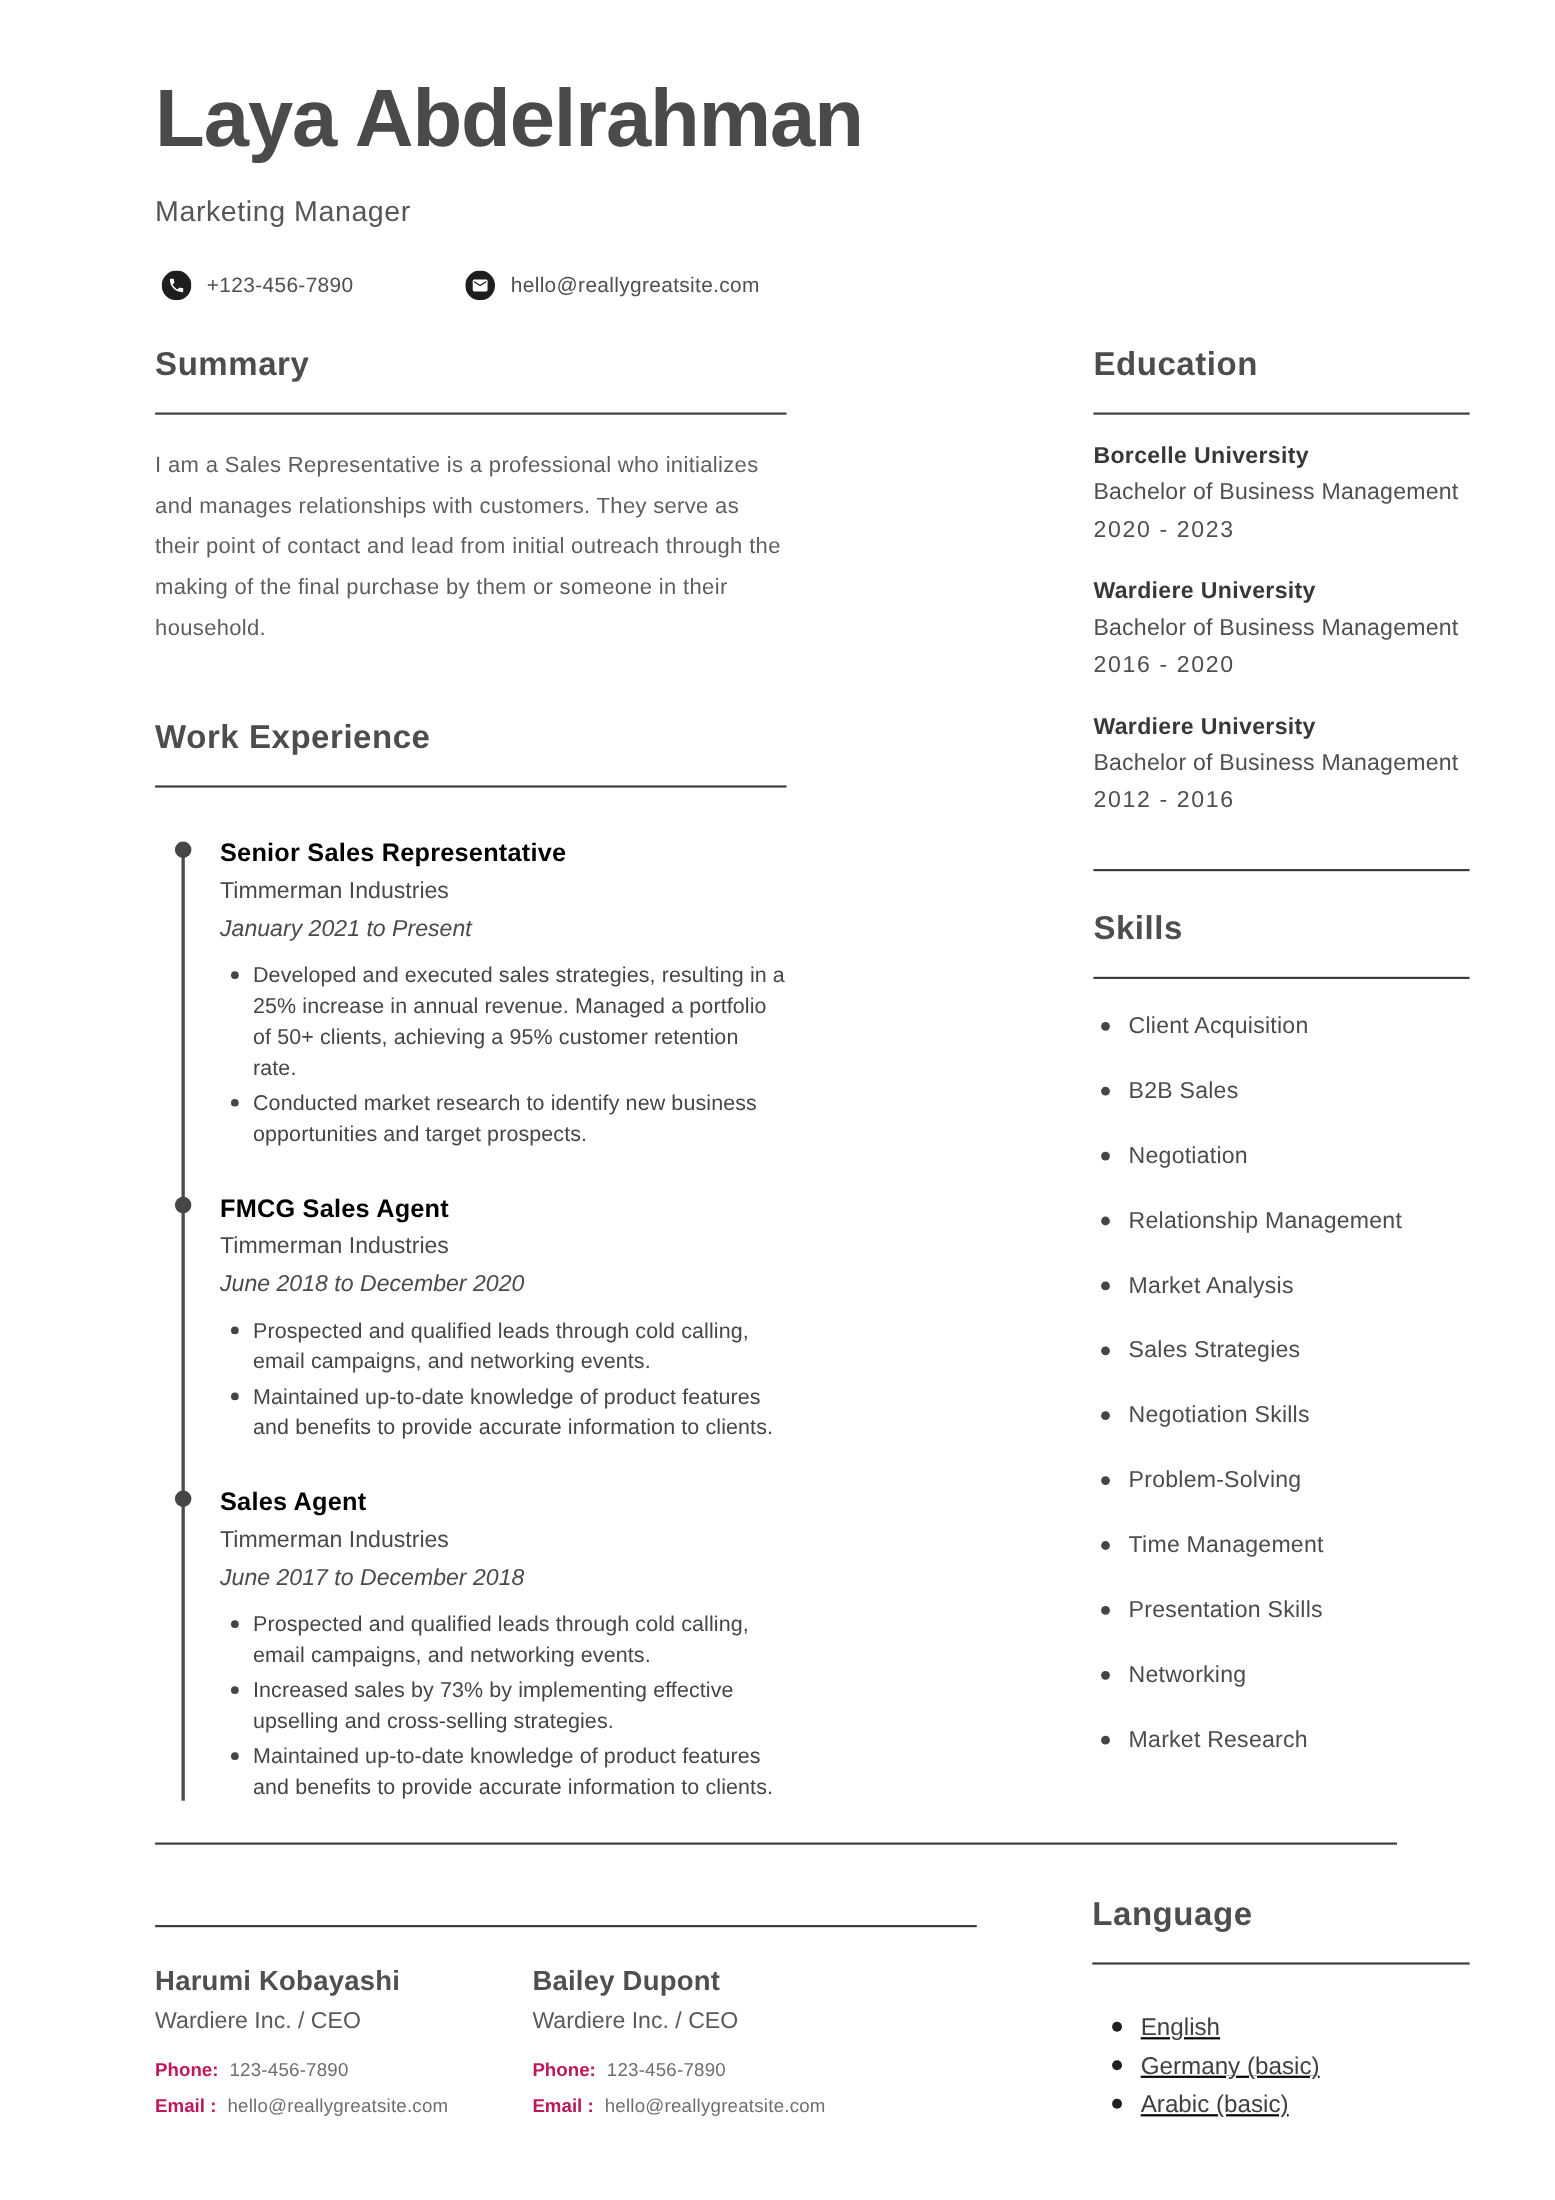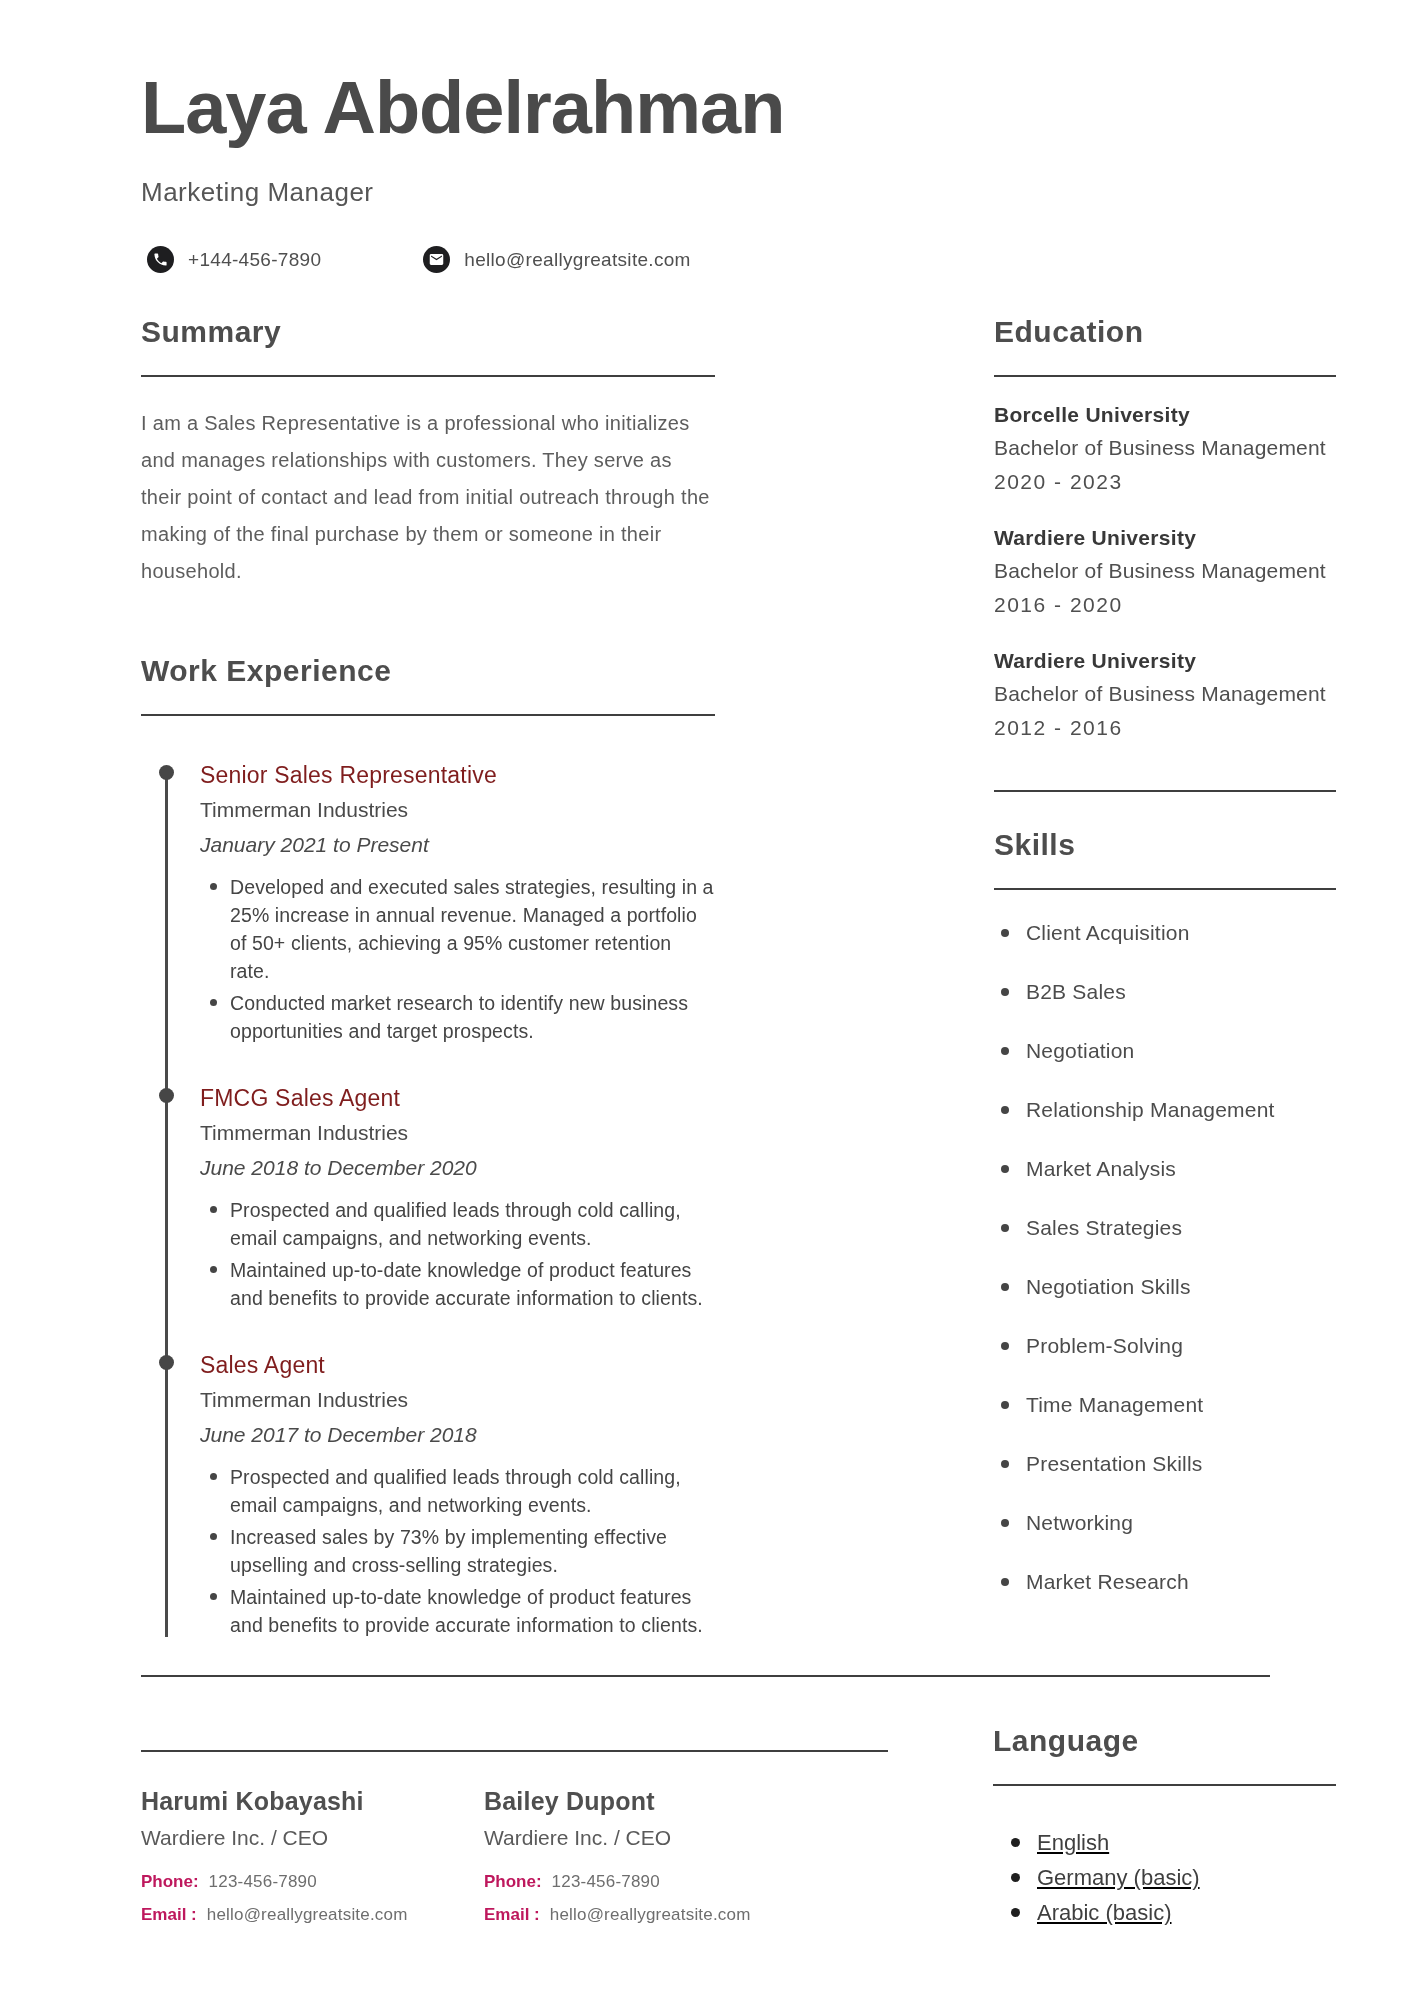--- a/index.html
+++ b/index.html
@@ -32,21 +32,21 @@
   .main{display:grid;grid-template-columns:574px 432px;column-gap:279px;align-items:start;padding:0 66px 0 63px;margin-top:42px;}
 
   .summary p{margin:28px 0 0;font-size:20px;line-height:37px;color:#5d5d5d;letter-spacing:.3px;}
 
   .work{margin-top:64px;}
   .jobs{position:relative;margin:46px 0 0 25px;padding-left:34px;}
   .tl-line{position:absolute;left:-1.5px;top:10px;bottom:2px;width:3px;background:var(--timeline);}
   .job{position:relative;}
   .job + .job{margin-top:40px;}
   .dot{position:absolute;left:-41px;top:3px;width:15px;height:15px;border-radius:50%;background:#464646;}
-  .job h3{margin:0;font-size:23px;font-weight:400;color:#7f1d1d;letter-spacing:.2px;line-height:27px;}
+  .job h3{margin:0;font-size:23px;font-weight:700;color:#000000;letter-spacing:.2px;line-height:27px;}
   .company{margin-top:8px;font-size:21px;color:#4a4a4a;line-height:25px;}
   .dates{margin-top:10px;font-size:21px;font-style:italic;color:#4a4a4a;line-height:25px;}
   .job ul{margin:16px 0 0;padding:0 0 0 30px;list-style:none;}
   .job li{position:relative;font-size:19.5px;line-height:28px;color:#454545;letter-spacing:.1px;}
   .job li + li{margin-top:4px;}
   .job li::before{content:"";position:absolute;left:-20px;top:10px;width:7px;height:7px;border-radius:50%;background:#454545;}
 
   .edu-list{margin-top:26px;}
   .edu-entry + .edu-entry{margin-top:32px;}
   .school{font-size:21px;font-weight:700;color:#383838;letter-spacing:.3px;line-height:24px;}
@@ -84,21 +84,21 @@
   <header class="header">
     <h1 class="name">Laya Abdelrahman</h1>
     <div class="subtitle">Marketing Manager</div>
 
     <div class="contact-row">
       <div class="contact-item">
         <svg class="cicon" viewBox="0 0 24 24">
           <circle cx="12" cy="12" r="12" fill="#1e1e20"></circle>
           <path fill="#ffffff" transform="translate(4.8,4.8) scale(0.6)" d="M6.62 10.79c1.44 2.83 3.76 5.14 6.59 6.59l2.2-2.2c.27-.27.67-.36 1.02-.24 1.12.37 2.33.57 3.57.57.55 0 1 .45 1 1V20c0 .55-.45 1-1 1-9.39 0-17-7.61-17-17 0-.55.45-1 1-1h3.5c.55 0 1 .45 1 1 0 1.25.2 2.45.57 3.57.11.35.03.74-.25 1.02l-2.2 2.2z"></path>
         </svg>
-        <span>+144-456-7890</span>
+        <span>+123-456-7890</span>
       </div>
       <div class="contact-item">
         <svg class="cicon" viewBox="0 0 24 24">
           <circle cx="12" cy="12" r="12" fill="#1e1e20"></circle>
           <path fill="#ffffff" transform="translate(4.8,4.8) scale(0.6)" d="M20 4H4c-1.1 0-1.99.9-1.99 2L2 18c0 1.1.9 2 2 2h16c1.1 0 2-.9 2-2V6c0-1.1-.9-2-2-2zm0 4l-8 5-8-5V6l8 5 8-5v2z"></path>
         </svg>
         <span>hello@reallygreatsite.com</span>
       </div>
     </div>
   </header>

